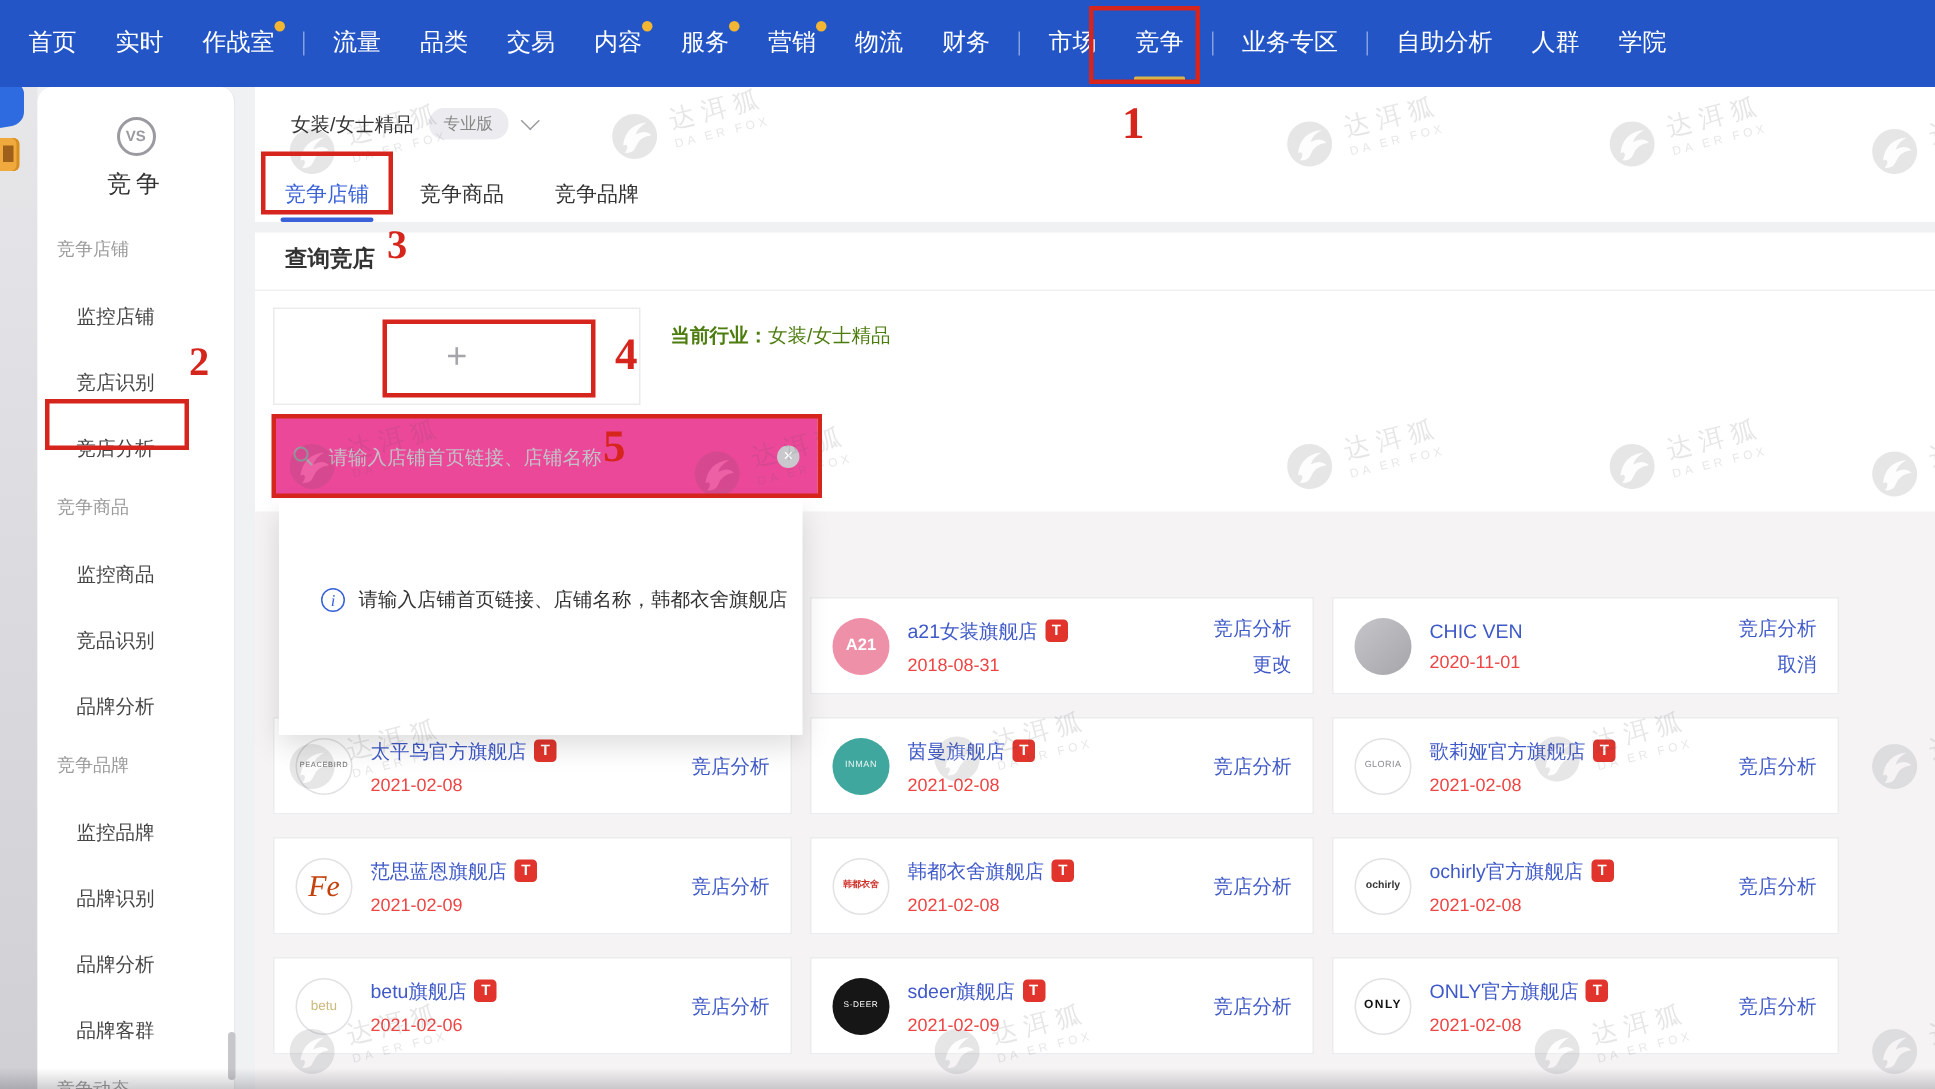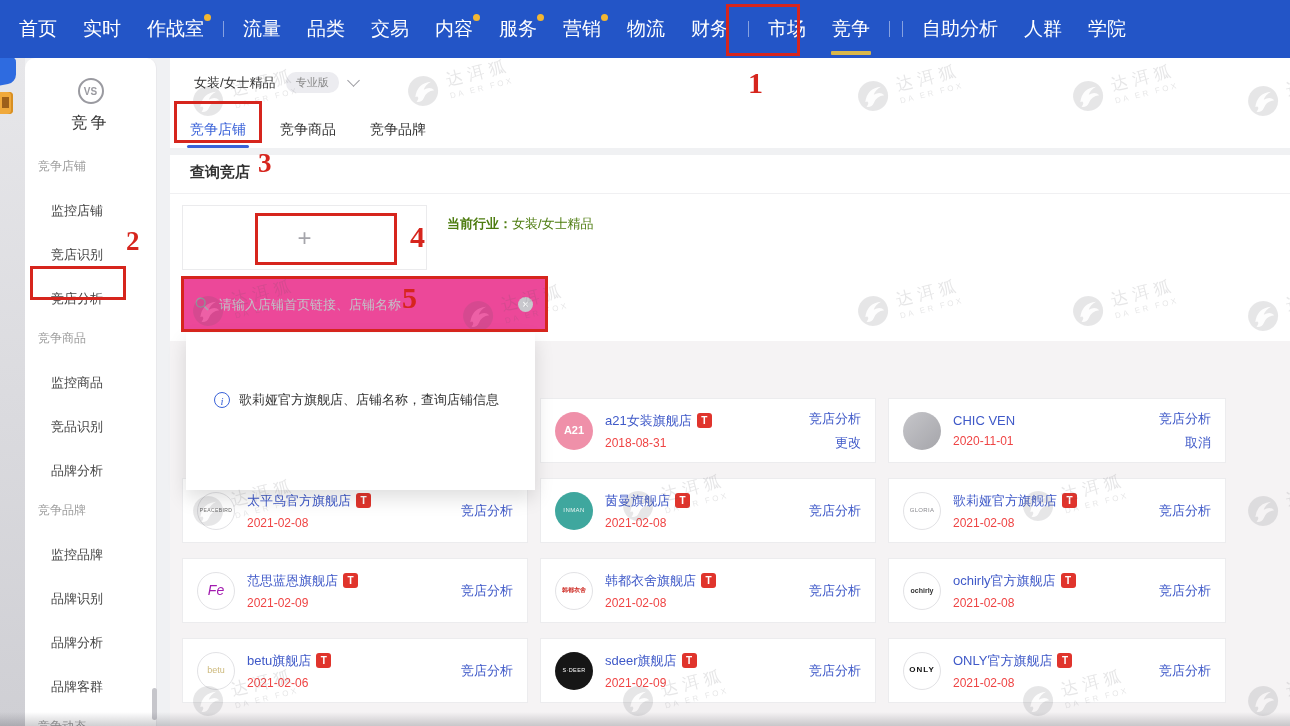--- a/index.html
+++ b/index.html
@@ -3,21 +3,21 @@
 <meta charset="utf-8">
 <style>
   html,body{margin:0;padding:0;}
   #app{position:relative;width:1290px;height:726px;overflow:hidden;
        background:#f0f1f3;font-family:"Liberation Sans",sans-serif;
        -webkit-font-smoothing:antialiased;}
   
   .topnav{position:absolute;left:0;top:0;width:1290px;height:58px;
           background:var(--nav-blue,#2355c7);display:flex;align-items:center;
           padding-left:6px;box-sizing:border-box;z-index:10;}
-  .nav-item{position:relative;color:#fff;font-size:19px;padding:0 13px;height:58px;
+  .nav-item{position:relative;color:#fff;font-size:16px;padding:0 13px;height:58px;
             line-height:58px;cursor:pointer;white-space:nowrap;}
   .nav-item .dot{position:absolute;top:14px;right:6px;width:7px;height:7px;
                  border-radius:50%;background:#f2b632;}
   .nav-item.active::after{content:"";position:absolute;left:12px;right:12px;bottom:3px;
                  height:4px;background:var(--hl-yellow,#d8b64a);border-radius:1px;}
   .nav-sep{width:1px;height:16px;background:rgba(255,255,255,.45);margin:0 6px;align-self:center;}
   
   .rail{position:absolute;left:0;top:58px;width:25px;height:668px;
         background:linear-gradient(#e7e7ea,#cfcfd4);z-index:5;}
   .blue-frag{position:absolute;left:0;top:56px;width:16px;height:28px;background:#2e6be0;
@@ -81,21 +81,21 @@
   .store-card{position:absolute;height:65px;background:#fff;border:1px solid #ececee;
               box-sizing:border-box;display:flex;align-items:center;padding:0 14px;}
   .logo{width:38px;height:38px;border-radius:50%;flex:none;display:flex;align-items:center;
         justify-content:center;overflow:hidden;text-align:center;line-height:1.1;}
   .logo-ring{background:#fff;border:1px solid #e2e2e5;box-sizing:border-box;}
   .logo-pink{background:#ef90a9;color:#fff;font-size:11px;font-weight:bold;}
   .logo-photo{background:linear-gradient(135deg,#c6c6ca,#a5a5aa);color:#dcdcdf;font-size:7px;}
   .logo-peacebird{color:#666;font-size:5px;letter-spacing:.4px;}
   .logo-inman{background:#3fa79e;color:#e8f4f2;font-size:6px;letter-spacing:.4px;}
   .logo-gloria{color:#8a8a8f;font-size:6px;letter-spacing:.3px;}
-  .logo-script{color:#a21caf;font-family:Liberation Sans, sans-serif;font-style:italic;font-size:14px;}
+  .logo-script{color:#c2410c;font-family:Liberation Serif, serif;font-style:italic;font-size:20px;}
   .logo-handu{color:#cf2f28;font-size:6px;font-weight:bold;}
   .logo-ochirly{color:#333;font-size:7px;font-weight:bold;}
   .logo-betu{color:#cdb97c;font-size:9px;}
   .logo-sdeer{background:#161616;color:#fff;font-size:5.5px;letter-spacing:.4px;}
   .logo-only{color:#111;font-weight:bold;font-size:8px;letter-spacing:1px;}
   .meta{margin-left:12px;min-width:0;}
   .store-name{font-size:13px;color:var(--link-blue,#3f59c8);display:flex;align-items:center;gap:5px;
               white-space:nowrap;cursor:pointer;}
   .tmall-badge{width:15px;height:15px;background:var(--tmall-red,#e0342c);border-radius:3px;color:#fff;
                font-size:10px;font-weight:bold;display:flex;align-items:center;justify-content:center;flex:none;}
@@ -180,20 +180,24 @@
       <div class="nav-sep"></div>
       <div class="nav-item">
     <span>市场</span>
     
   </div>
       <div class="nav-item active">
     <span>竞争</span>
     
   </div>
       <div class="nav-sep"></div>
+      <div class="nav-item">
+    <span>业务专区</span>
+    
+  </div>
       <div class="nav-sep"></div>
       <div class="nav-item">
     <span>自助分析</span>
     
   </div>
       <div class="nav-item">
     <span>人群</span>
     
   </div>
       <div class="nav-item">
@@ -267,21 +271,21 @@
         <line x1="9.2" y1="9.2" x2="13" y2="13" stroke="#9a9aa0" stroke-width="1.4"></line>
       </svg>
       <input type="text" placeholder="请输入店铺首页链接、店铺名称" style="">
       <span class="clear-btn">×</span>
     </div>
   </section>
 
   <div class="dropdown">
     <div class="dd-hint">
       <span class="info-icon">i</span>
-      <span class="dd-text">歌莉娅官方旗舰店、店铺名称，查询店铺信息</span>
+      <span class="dd-text">请输入店铺首页链接、店铺名称，韩都衣舍旗舰店</span>
     </div>
   </div>
 
   <section class="cards-sec" id="cards-sec">
       <div class="store-card" style="left: 370px; top: 57px; width: 336px;">
     <div class="logo logo-pink">A21</div>
     <div class="meta">
       <div class="store-name">
         <span>a21女装旗舰店</span>
         <span class="tmall-badge">T</span>

